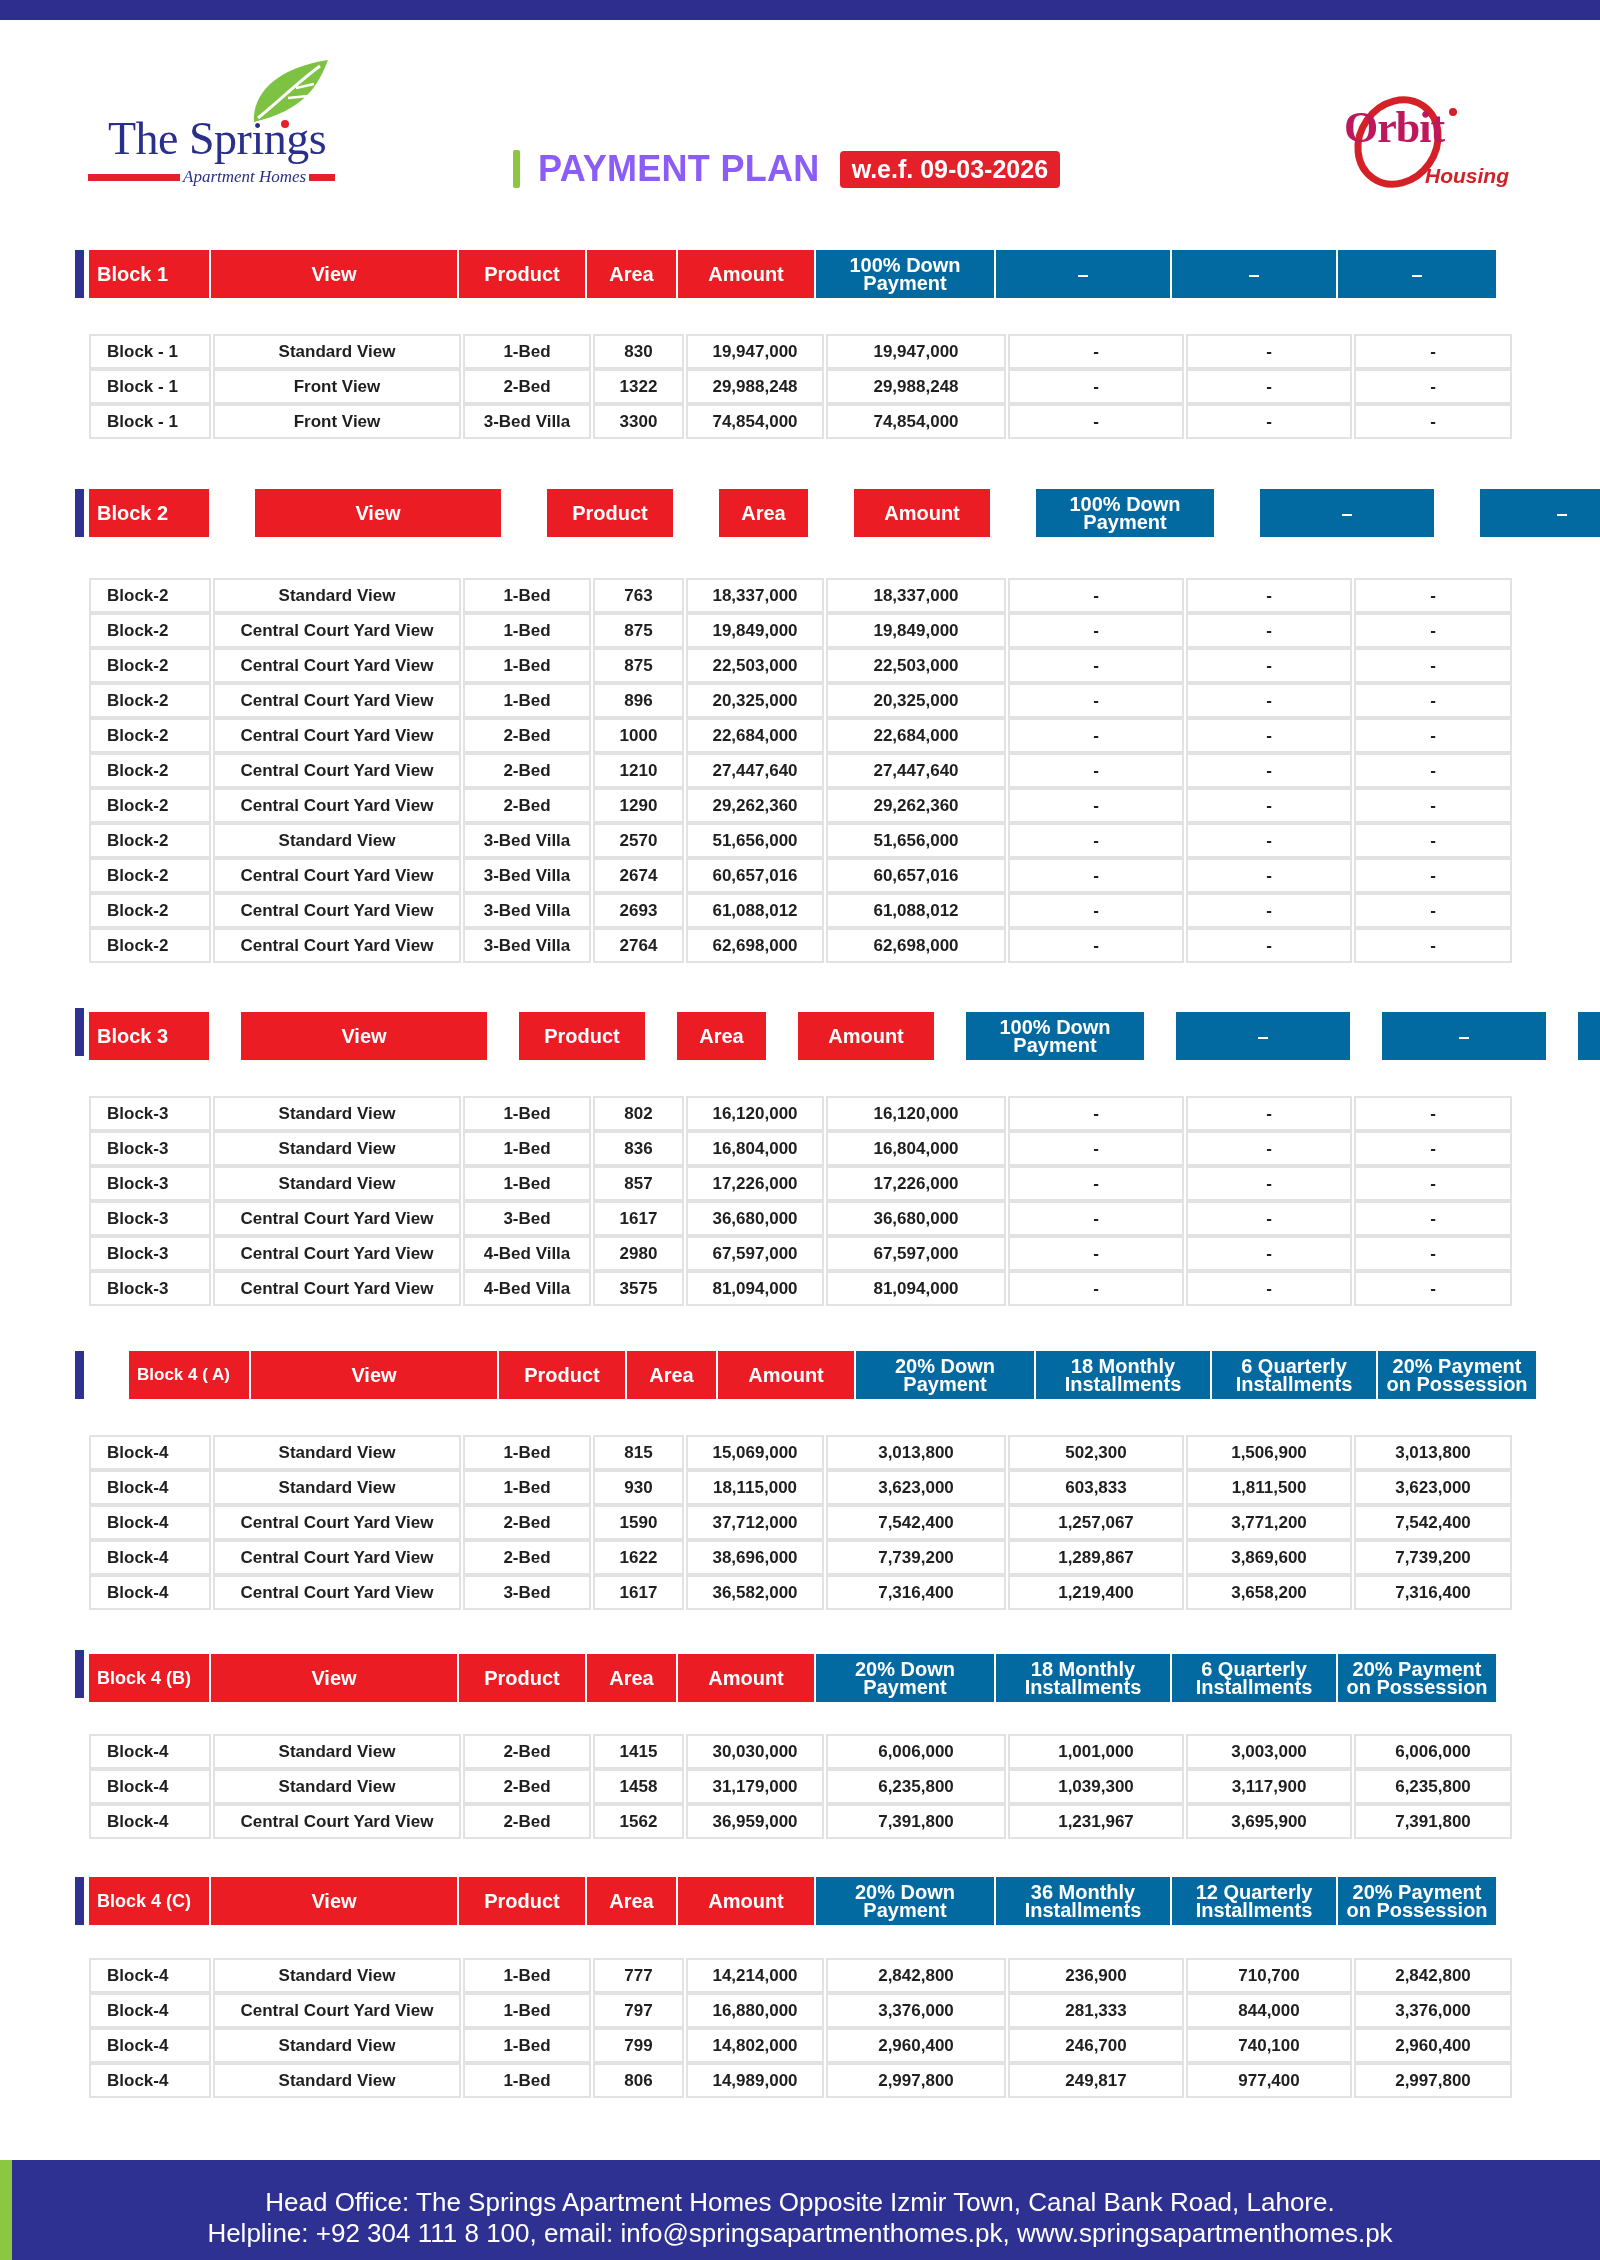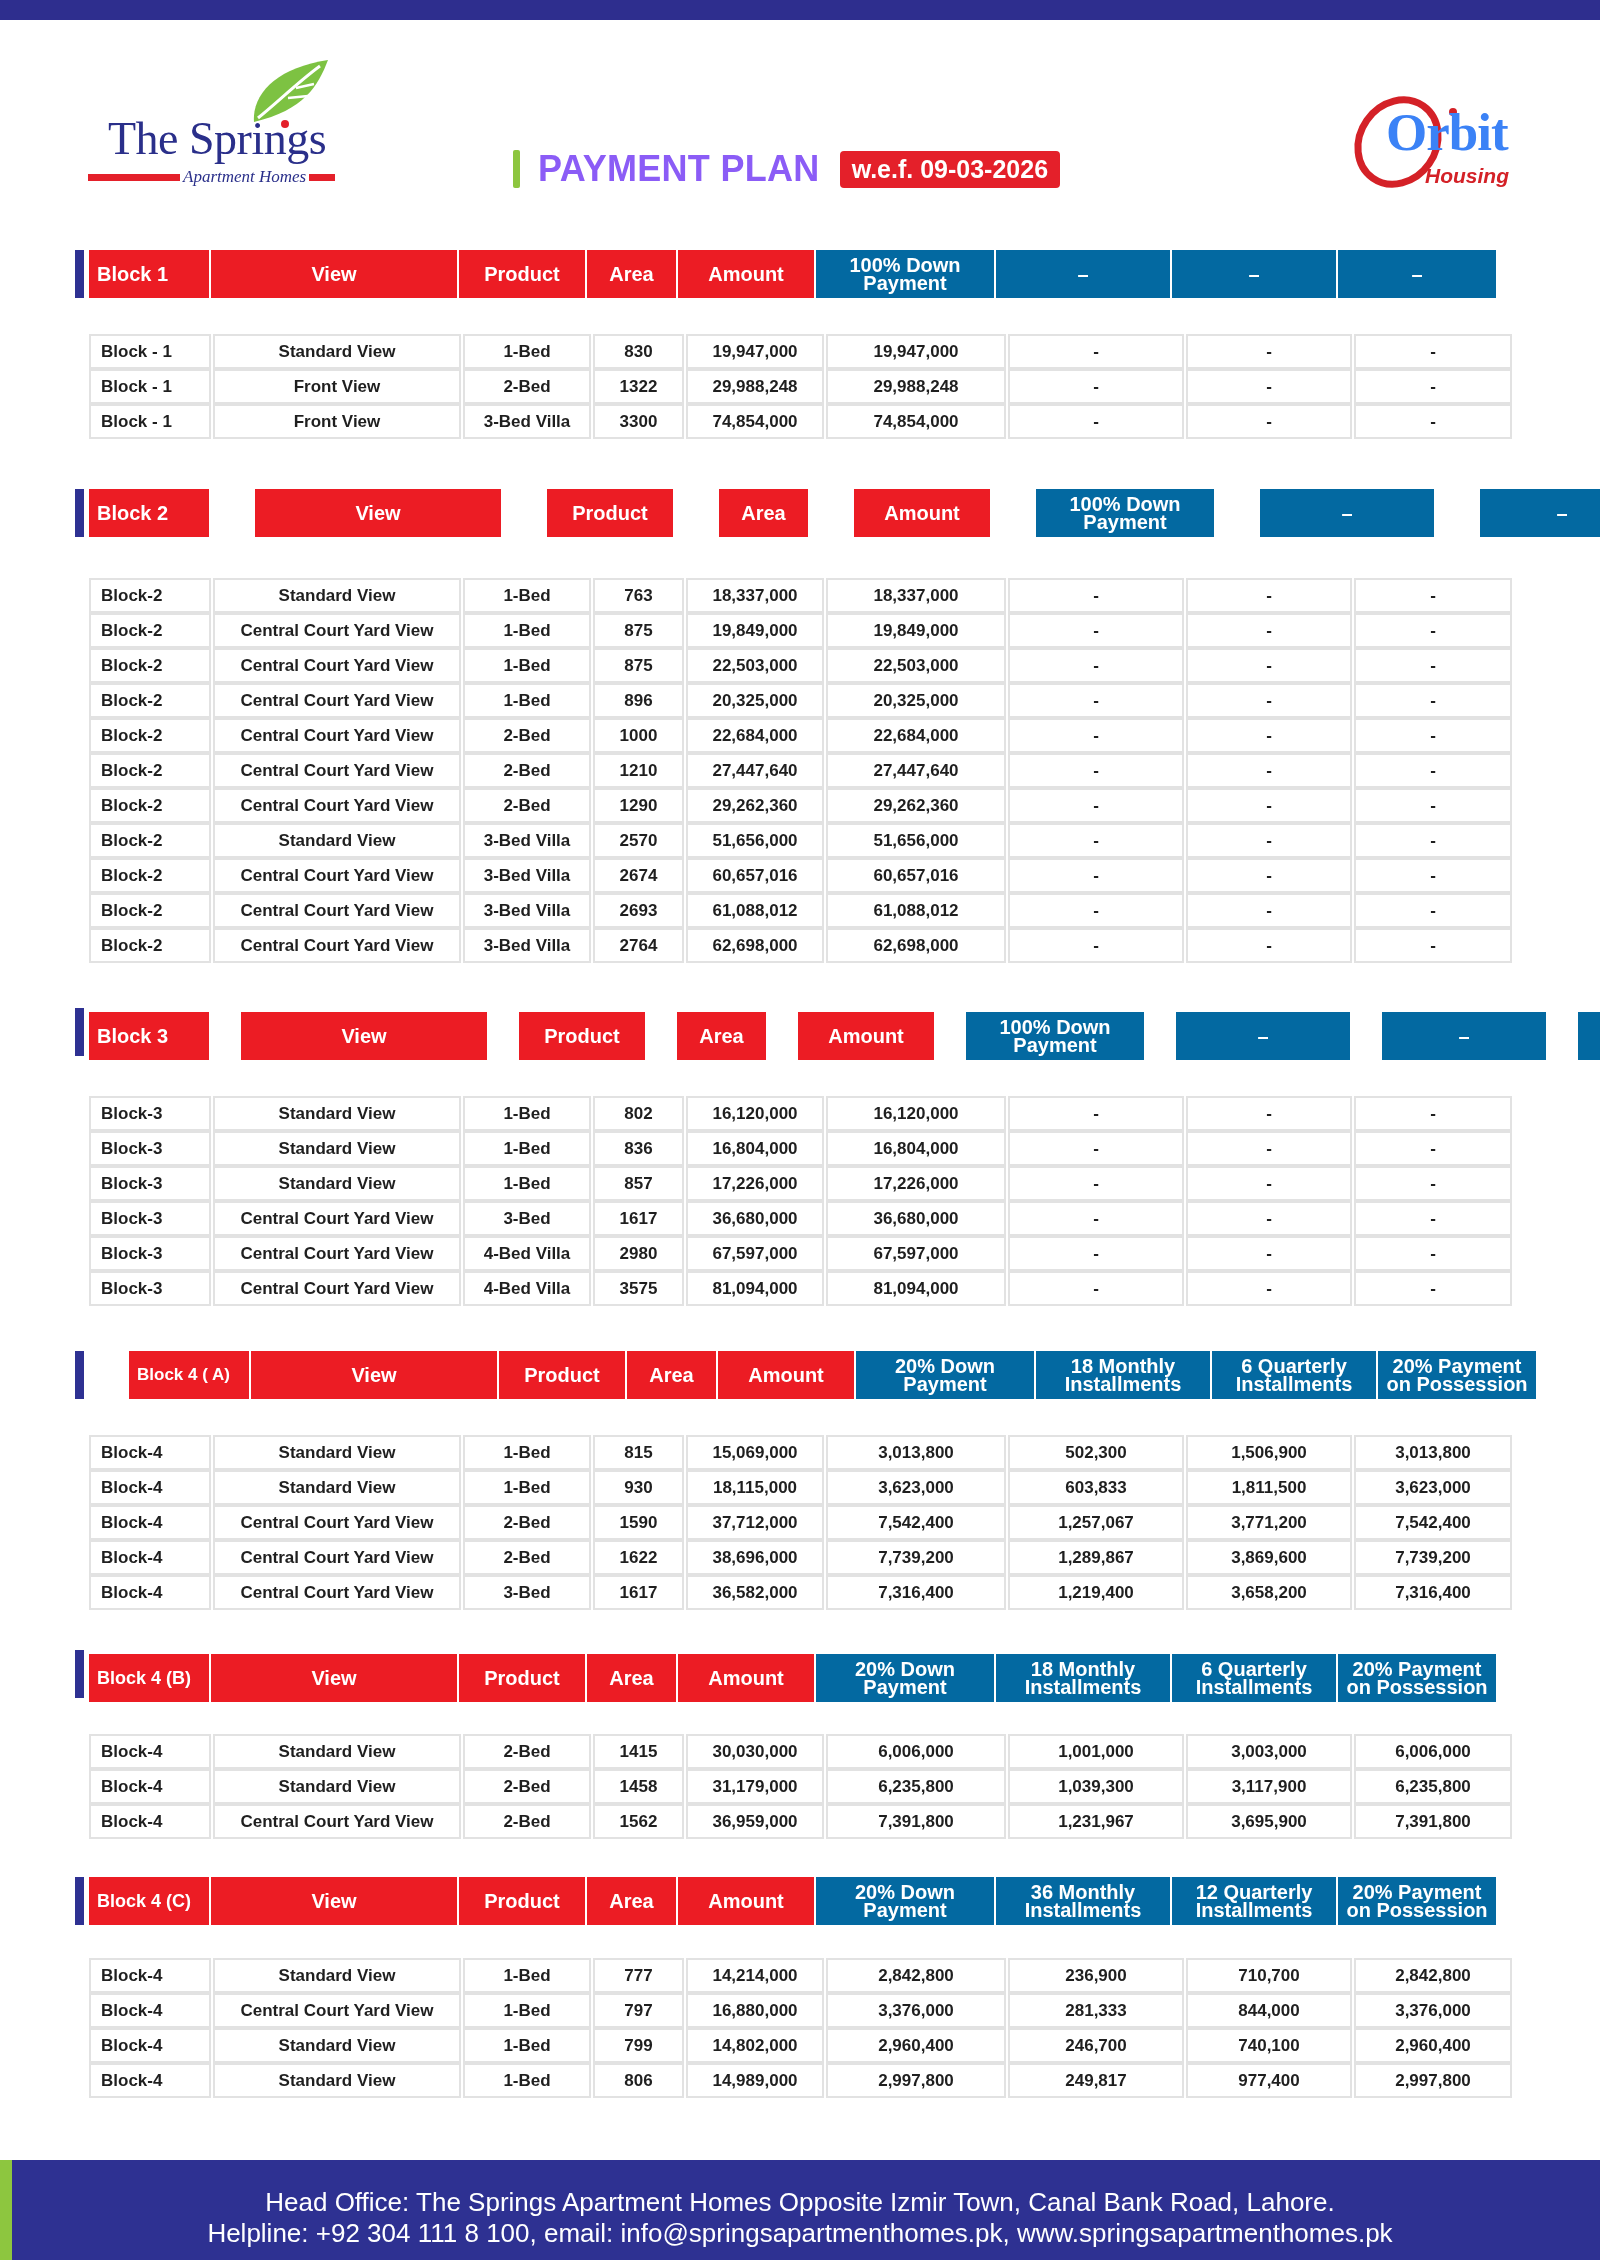--- a/index.html
+++ b/index.html
@@ -19,37 +19,37 @@
   .springs-sub { font-family: "Liberation Serif", serif; font-style: italic; font-size: 17px; color: #2a2f8a; padding: 0 3px; }
 
   
   .title-wrap { position: absolute; left: 513px; top: 148px; display: flex; align-items: center; }
   .title-accent { width: 7px; height: 38px; background: #8dc63f; border-radius: 2px; margin-right: 18px; }
   .title-text { font-size: 36px; font-weight: bold; color: #8b5cf6; letter-spacing: 0.3px; }
   .title-badge { margin-left: 20px; background: #e4202a; color: #ffffff; font-size: 25px; font-weight: bold; padding: 4px 12px; border-radius: 4px; }
 
   
   .orbit-logo { position: absolute; left: 1340px; top: 92px; width: 170px; height: 100px; }
-  .orbit-text { position: absolute; left: 4px; top: 10px; font-family: "Liberation Serif", serif; font-size: 53px; color: #3b82f6; font-weight: bold; letter-spacing: -1px; margin-left: 42px; }
+  .orbit-text { position: absolute; left: 4px; top: 10px; font-family: "Liberation Serif", serif; font-size: 44px; color: #be185d; font-weight: bold; letter-spacing: -1px; }
   .orbit-housing { position: absolute; left: 85px; top: 72px; font-size: 21px; font-weight: bold; font-style: italic; color: #d42127; }
   .orbit-ring { position: absolute; left: 0; top: 0; }
 
   
   .block { position: absolute; left: 75px; width: 1435px; }
   .block-accent { position: absolute; left: 0; width: 9px; background: #2e3192; }
   .hdr-row { position: absolute; left: 14px; display: flex; height: 48px; }
   .hdr-cell { display: flex; align-items: center; justify-content: center; text-align: center; color: #ffffff; font-weight: bold; font-size: 20px; line-height: 18px; border-right: 2px solid #ffffff; }
   .hdr-cell.red { background: #ec1c24; }
   .hdr-cell.blue { background: #0369a1; }
   .hdr-cell.first { justify-content: flex-start; padding-left: 8px; }
   .hdr-cell:last-child { border-right: none; }
   .body-rows { position: absolute; left: 14px; }
   .data-row { display: flex; height: 35px; }
   .cell { display: flex; align-items: center; justify-content: center; font-size: 17px; font-weight: bold; color: #1f1f1f; border: 2px solid #e2e2e2; margin-right: 2px; margin-bottom: 0; background: #ffffff; }
-  .cell.first { justify-content: flex-start; padding-left: 10px; }
+  .cell.first { justify-content: flex-start; padding-left: 16px; }
   .cell:last-child { margin-right: 0; }
 
   
   .w0 { width: 122px; } .w1 { width: 248px; } .w2 { width: 128px; } .w3 { width: 91px; }
   .w4 { width: 138px; } .w5 { width: 180px; } .w6 { width: 176px; } .w7 { width: 166px; } .w8 { width: 158px; }
 
   
   .footer { position: absolute; left: 0; top: 2160px; width: 1600px; height: 100px; background: #2e3192; }
   .footer-accent { position: absolute; left: 0; top: 0; width: 12px; height: 100px; background: #8dc63f; }
   .footer-line { position: absolute; left: 0; width: 1600px; text-align: center; color: #ffffff; font-size: 26px; }

